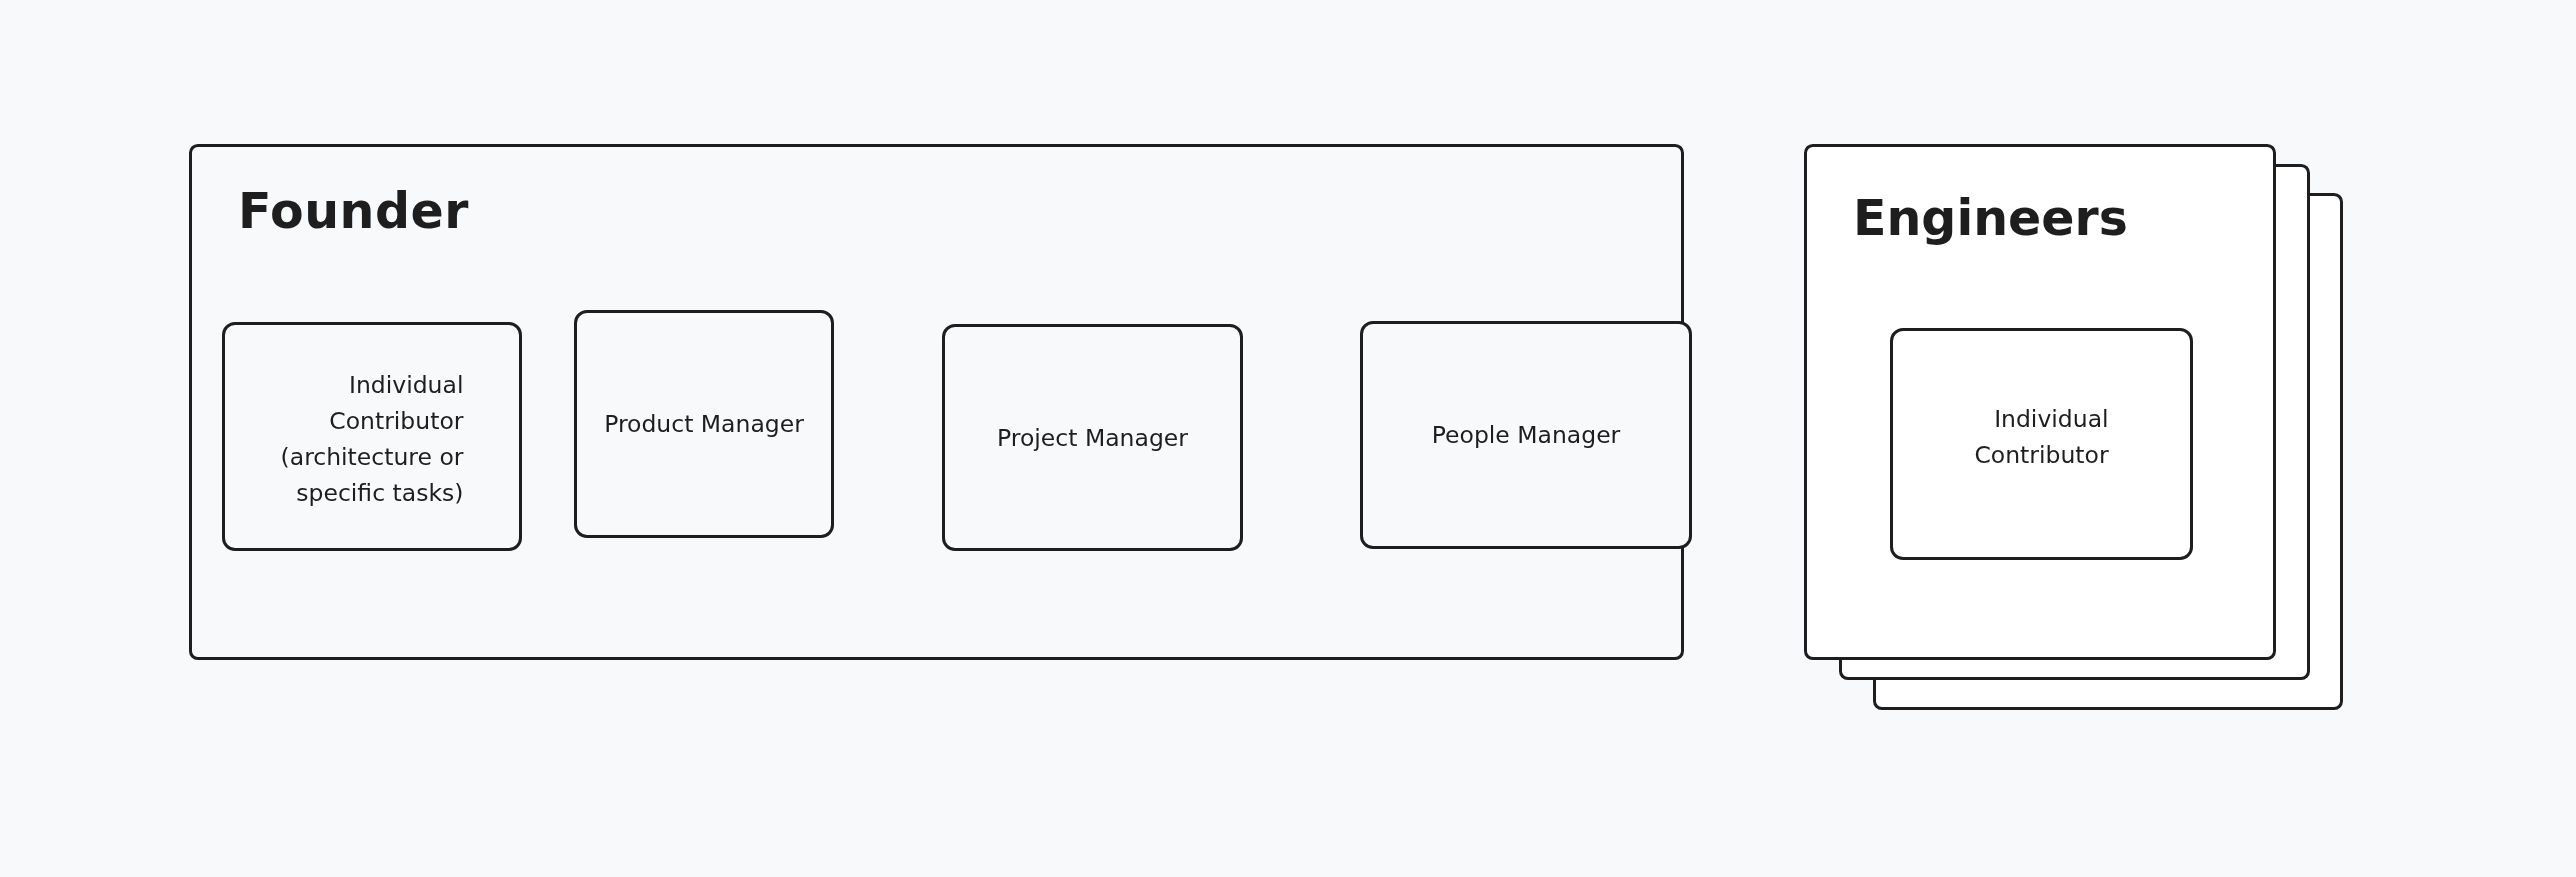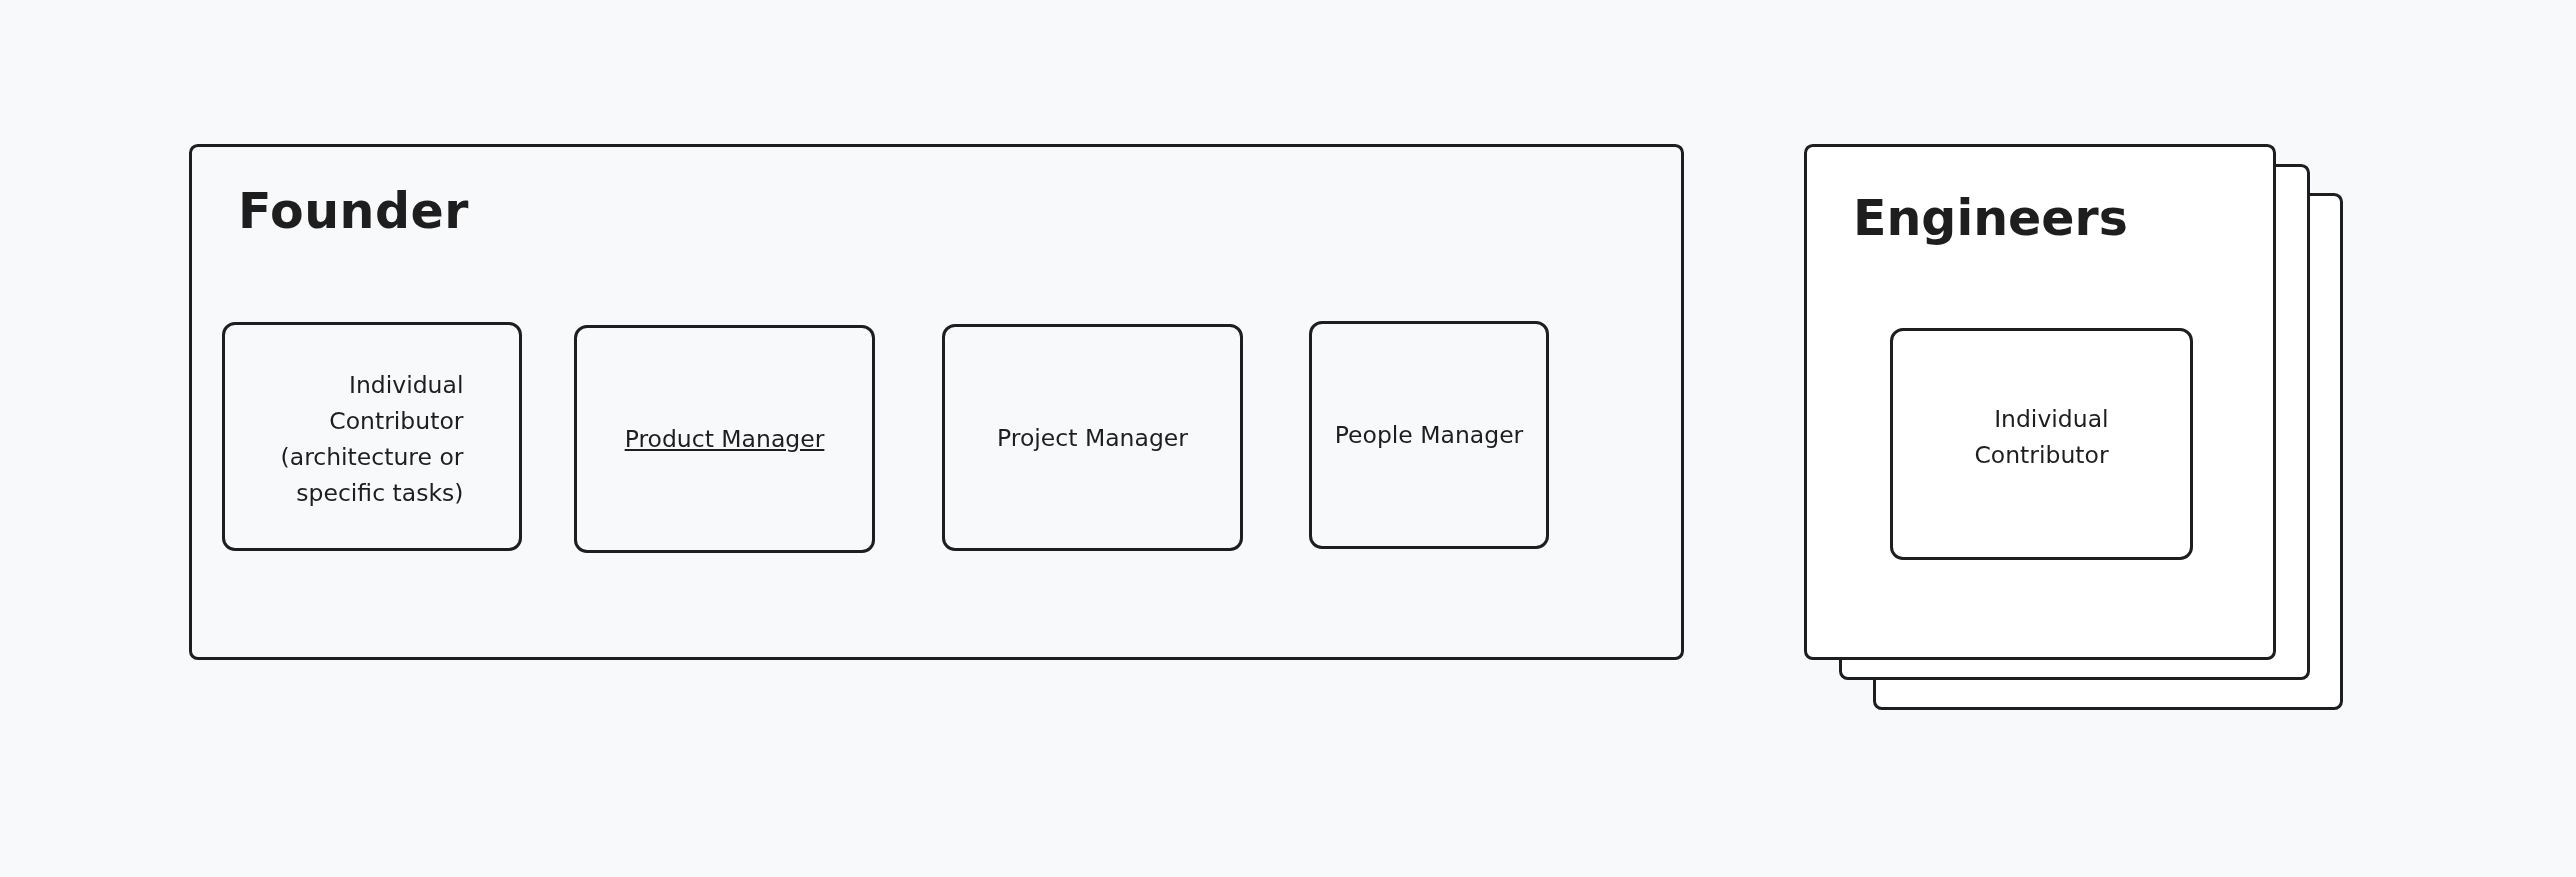--- a/index.html
+++ b/index.html
@@ -51,23 +51,23 @@
     }
     .role-card.white { background: #ffffff; }
     .role-label {
       font-family: "DejaVu Sans", sans-serif;
       font-size: 23.5px;
       line-height: 36px;
       color: #1e1e1e;
       white-space: pre-line;
     }
     .card-1 { left: 222px; top: 322px; width: 300px; height: 229px; }
-    .card-2 { left: 574px; top: 325px; width: 301px; height: 228px; text-decoration: underline; }
+    .card-2 { left: 574px; top: 310px; width: 260px; height: 228px; }
     .card-3 { left: 933px; top: 324px; width: 301px; height: 227px; margin-left: 9px; }
-    .card-4 { left: 1309px; top: 321px; width: 240px; height: 228px; }
+    .card-4 { left: 1360px; top: 321px; width: 332px; height: 228px; }
     .card-1 .role-label { padding-top: 5.9px; }
 
     .eng-sheet {
       position: absolute;
       box-sizing: border-box;
       border: 3.9px solid #1e1e1e;
       border-radius: 8.8px;
       background: #ffffff;
     }
     .eng-sheet-3 { left: 1873px; top: 193px; width: 470px; height: 517px; }

